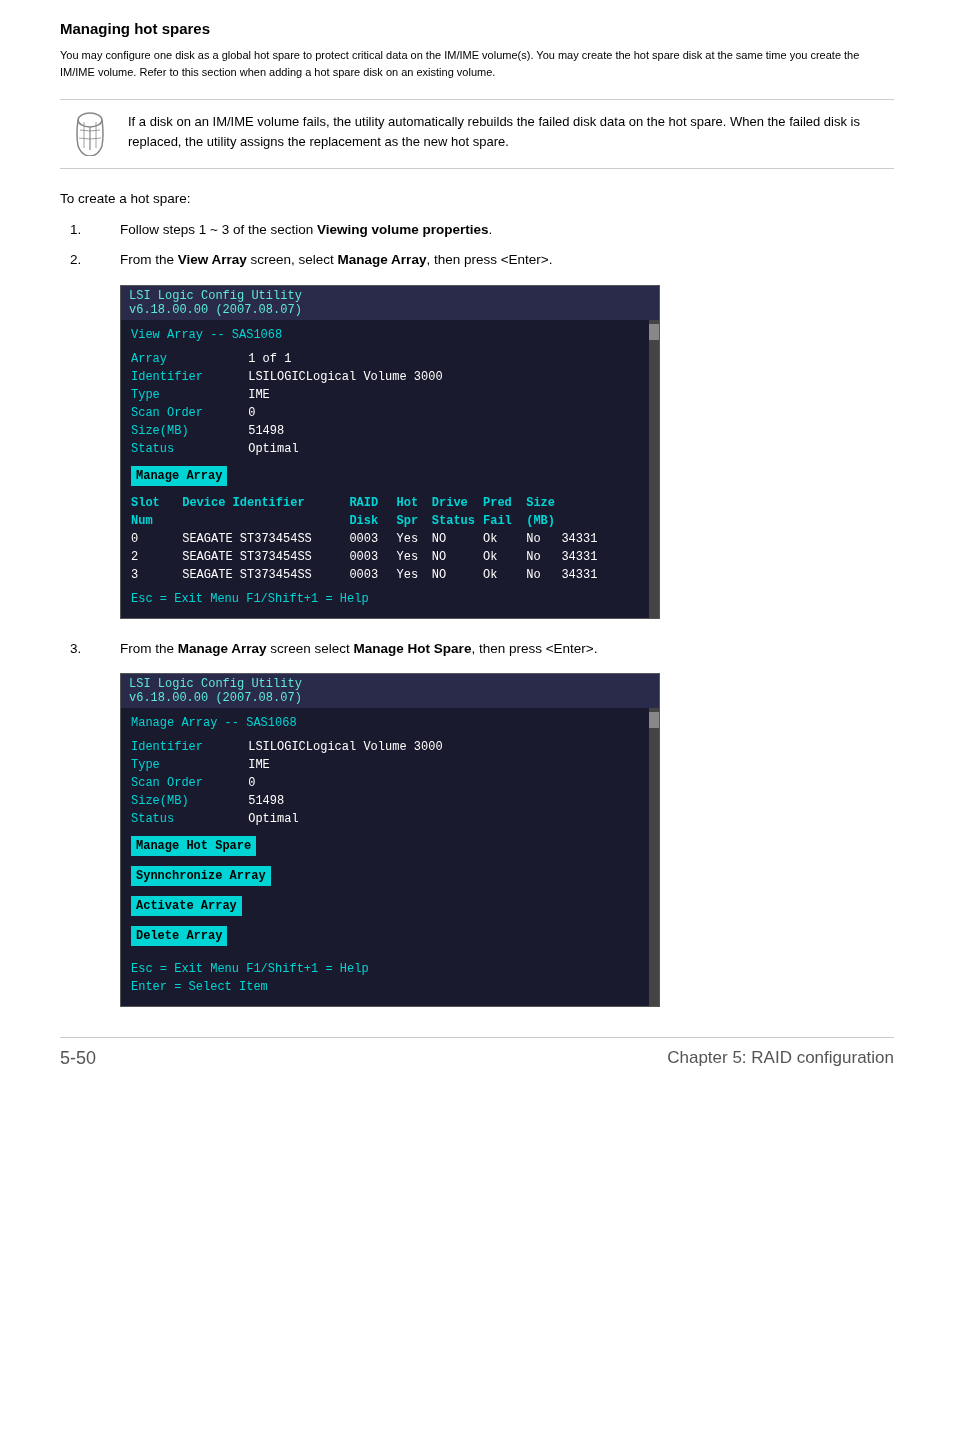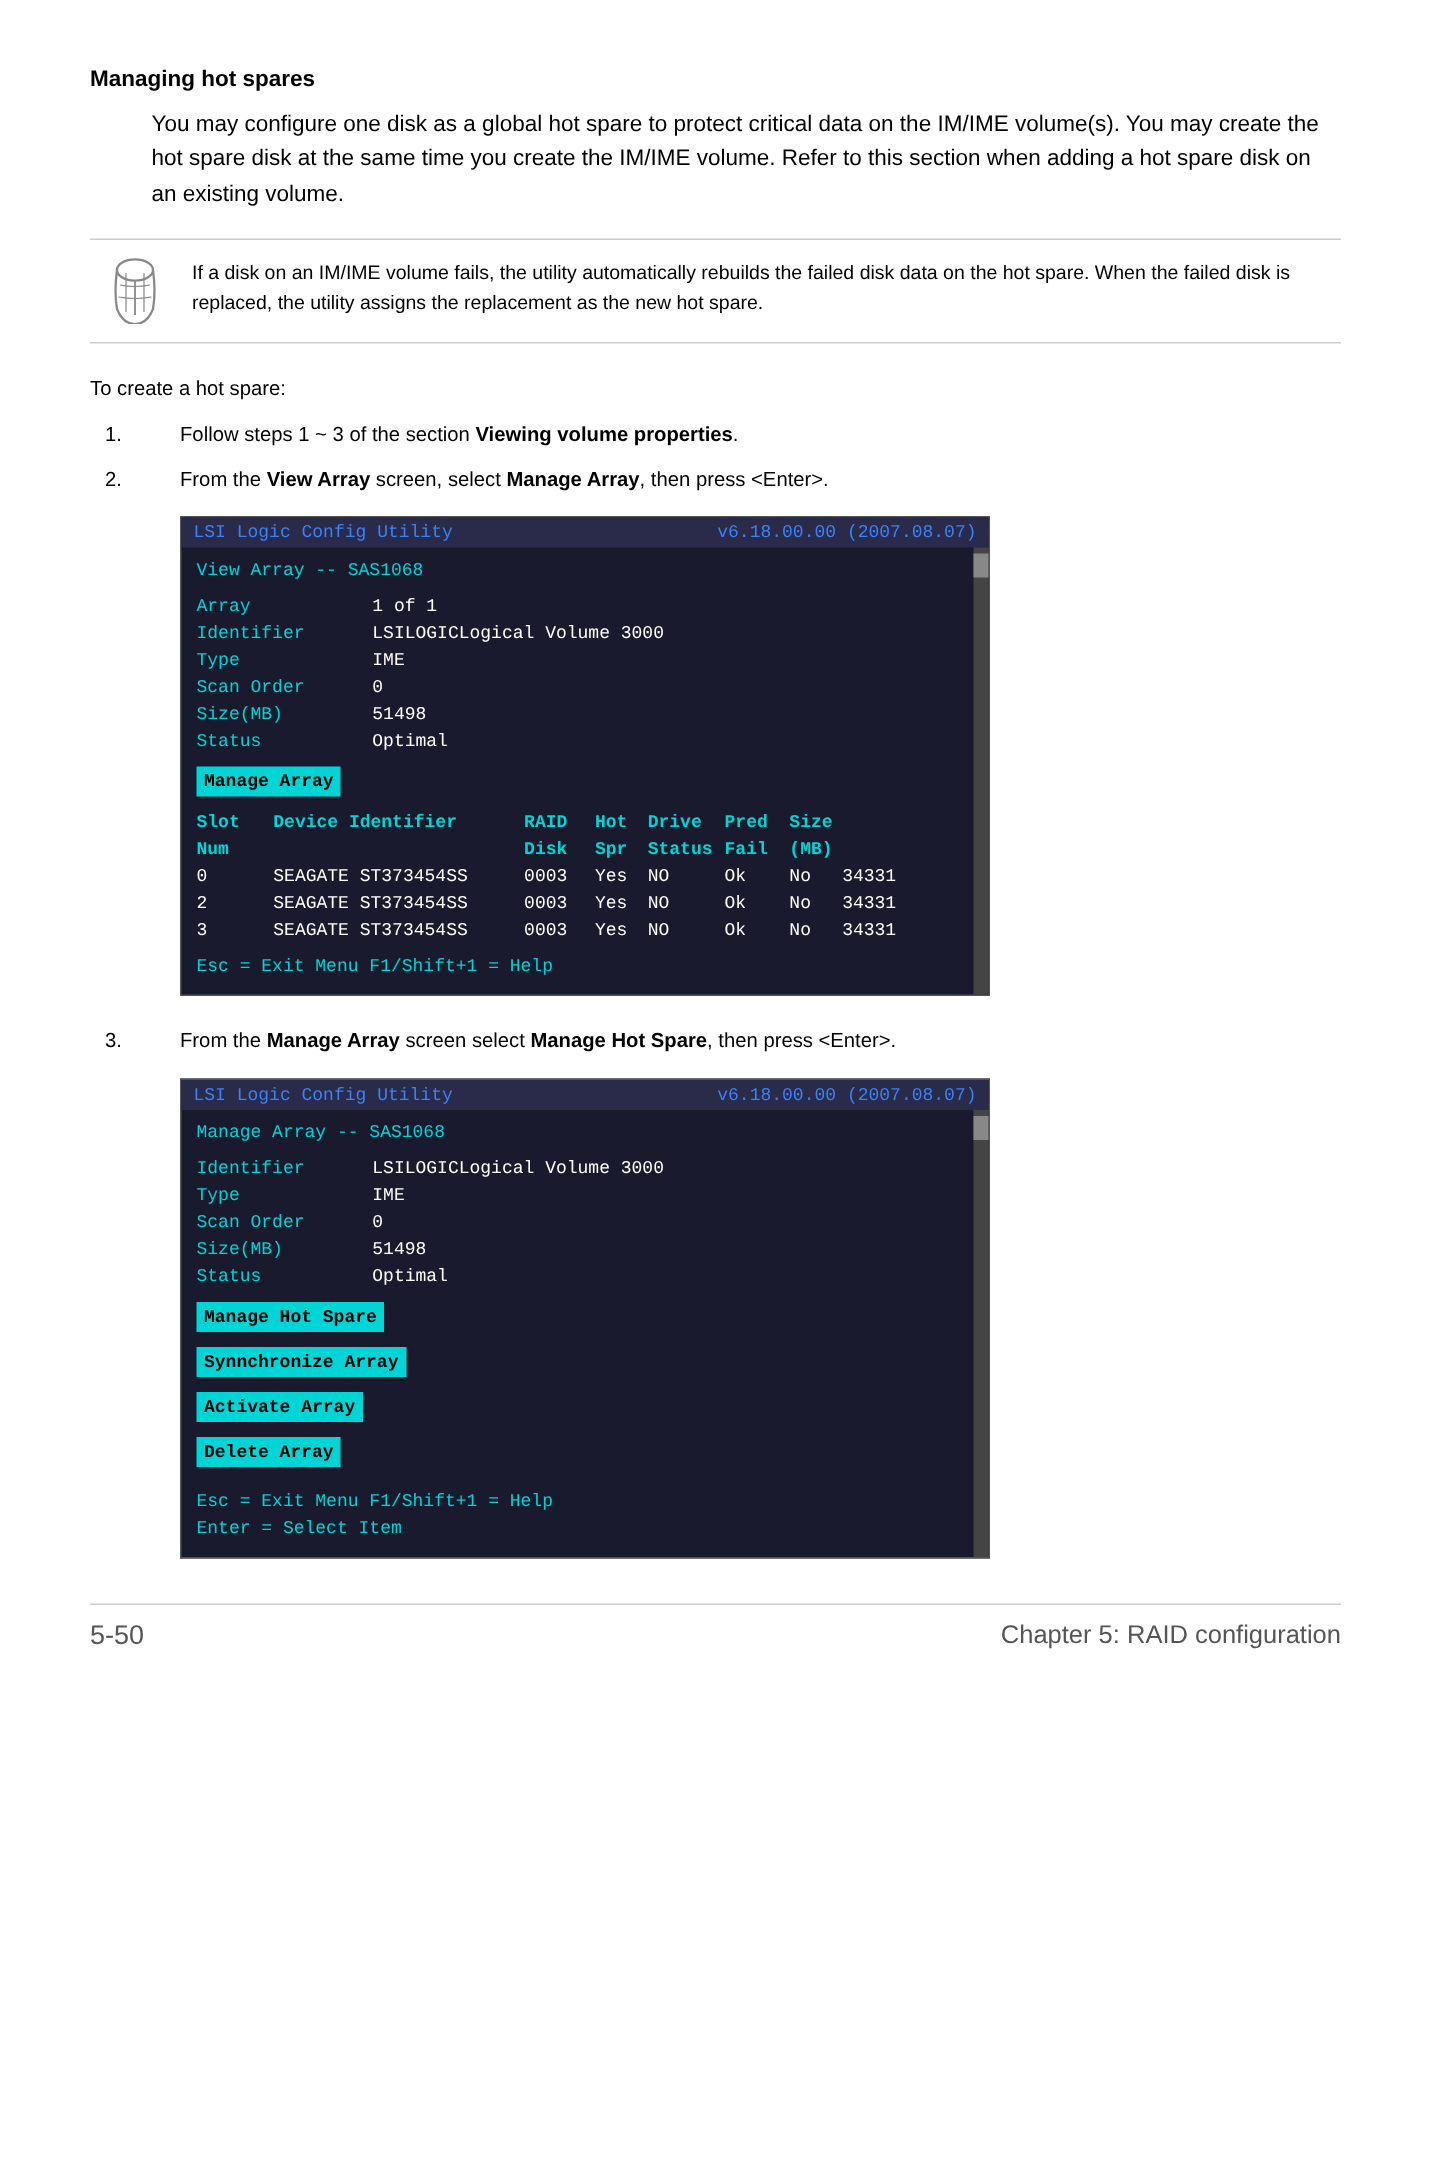--- a/index.html
+++ b/index.html
@@ -5,32 +5,31 @@
     * { box-sizing: border-box; margin: 0; padding: 0; }
     body {
       font-family: Arial, sans-serif;
       font-size: 14px;
       background: #fff;
       color: #000;
       width: 954px;
       min-height: 1438px;
     }
     .page {
-      padding: 44px 60px 40px 60px;
+      padding: 20px 60px 40px 60px;
     }
     .section-title {
       font-size: 15px;
       font-weight: bold;
       margin-bottom: 10px;
     }
     .intro-text {
-      font-size: 15px;
+      font-size: 11px;
       line-height: 1.55;
       margin-bottom: 18px;
-      margin-left: 41px;
     }
     .note-box {
       border-top: 1px solid #ccc;
       border-bottom: 1px solid #ccc;
       display: flex;
       align-items: flex-start;
       padding: 12px 0;
       margin-bottom: 22px;
       gap: 16px;
     }
@@ -75,25 +74,26 @@
       color: #00d4d4;
       font-family: 'Courier New', Courier, monospace;
       font-size: 12px;
       padding: 0;
       margin: 14px 0 20px 60px;
       border: 1px solid #555;
       width: 540px;
     }
     .terminal-header {
       background: #2a2a4a;
-      color: #3b82f6;
+      color: #5eead4;
       padding: 3px 8px;
       font-size: 12px;
       display: flex;
       justify-content: space-between;
+      flex-direction: column;
     }
     .terminal-body {
       padding: 6px 10px 10px 10px;
       color: #00d4d4;
       line-height: 1.45;
     }
     .terminal-body .white { color: #fff; }
     .terminal-body .cyan { color: #00d4d4; }
     .terminal-body .highlight-box {
       display: inline-block;

